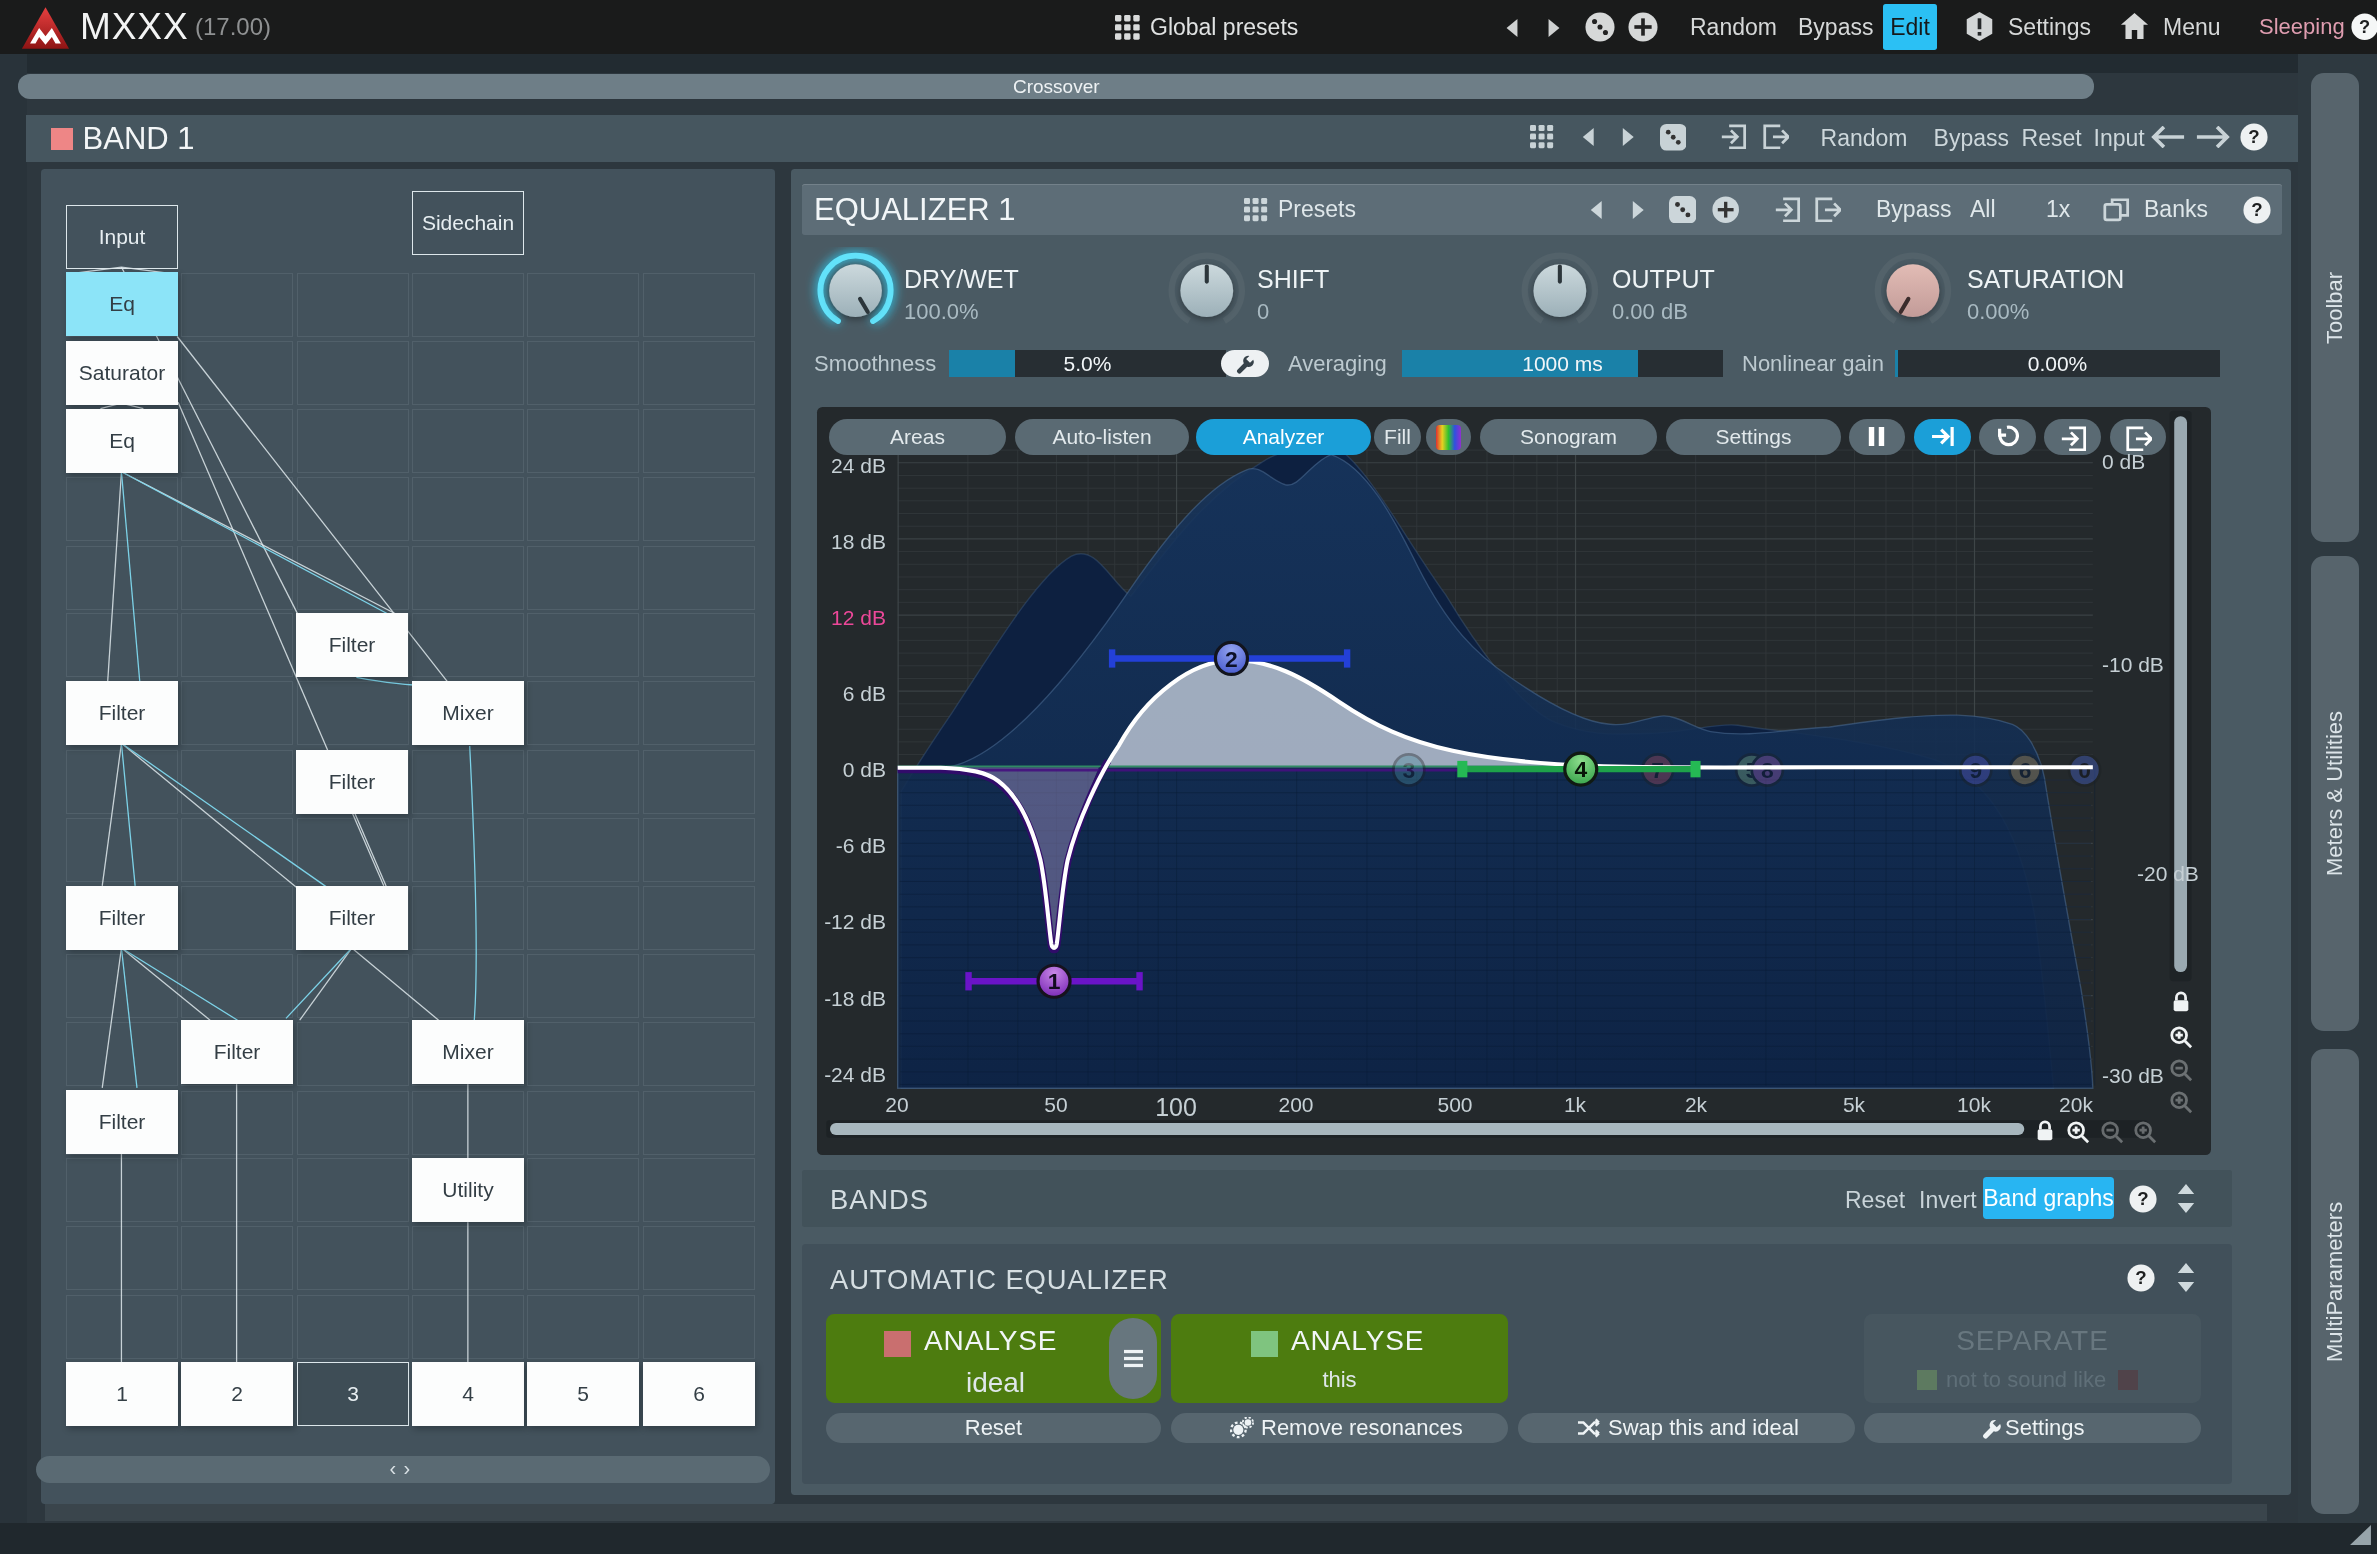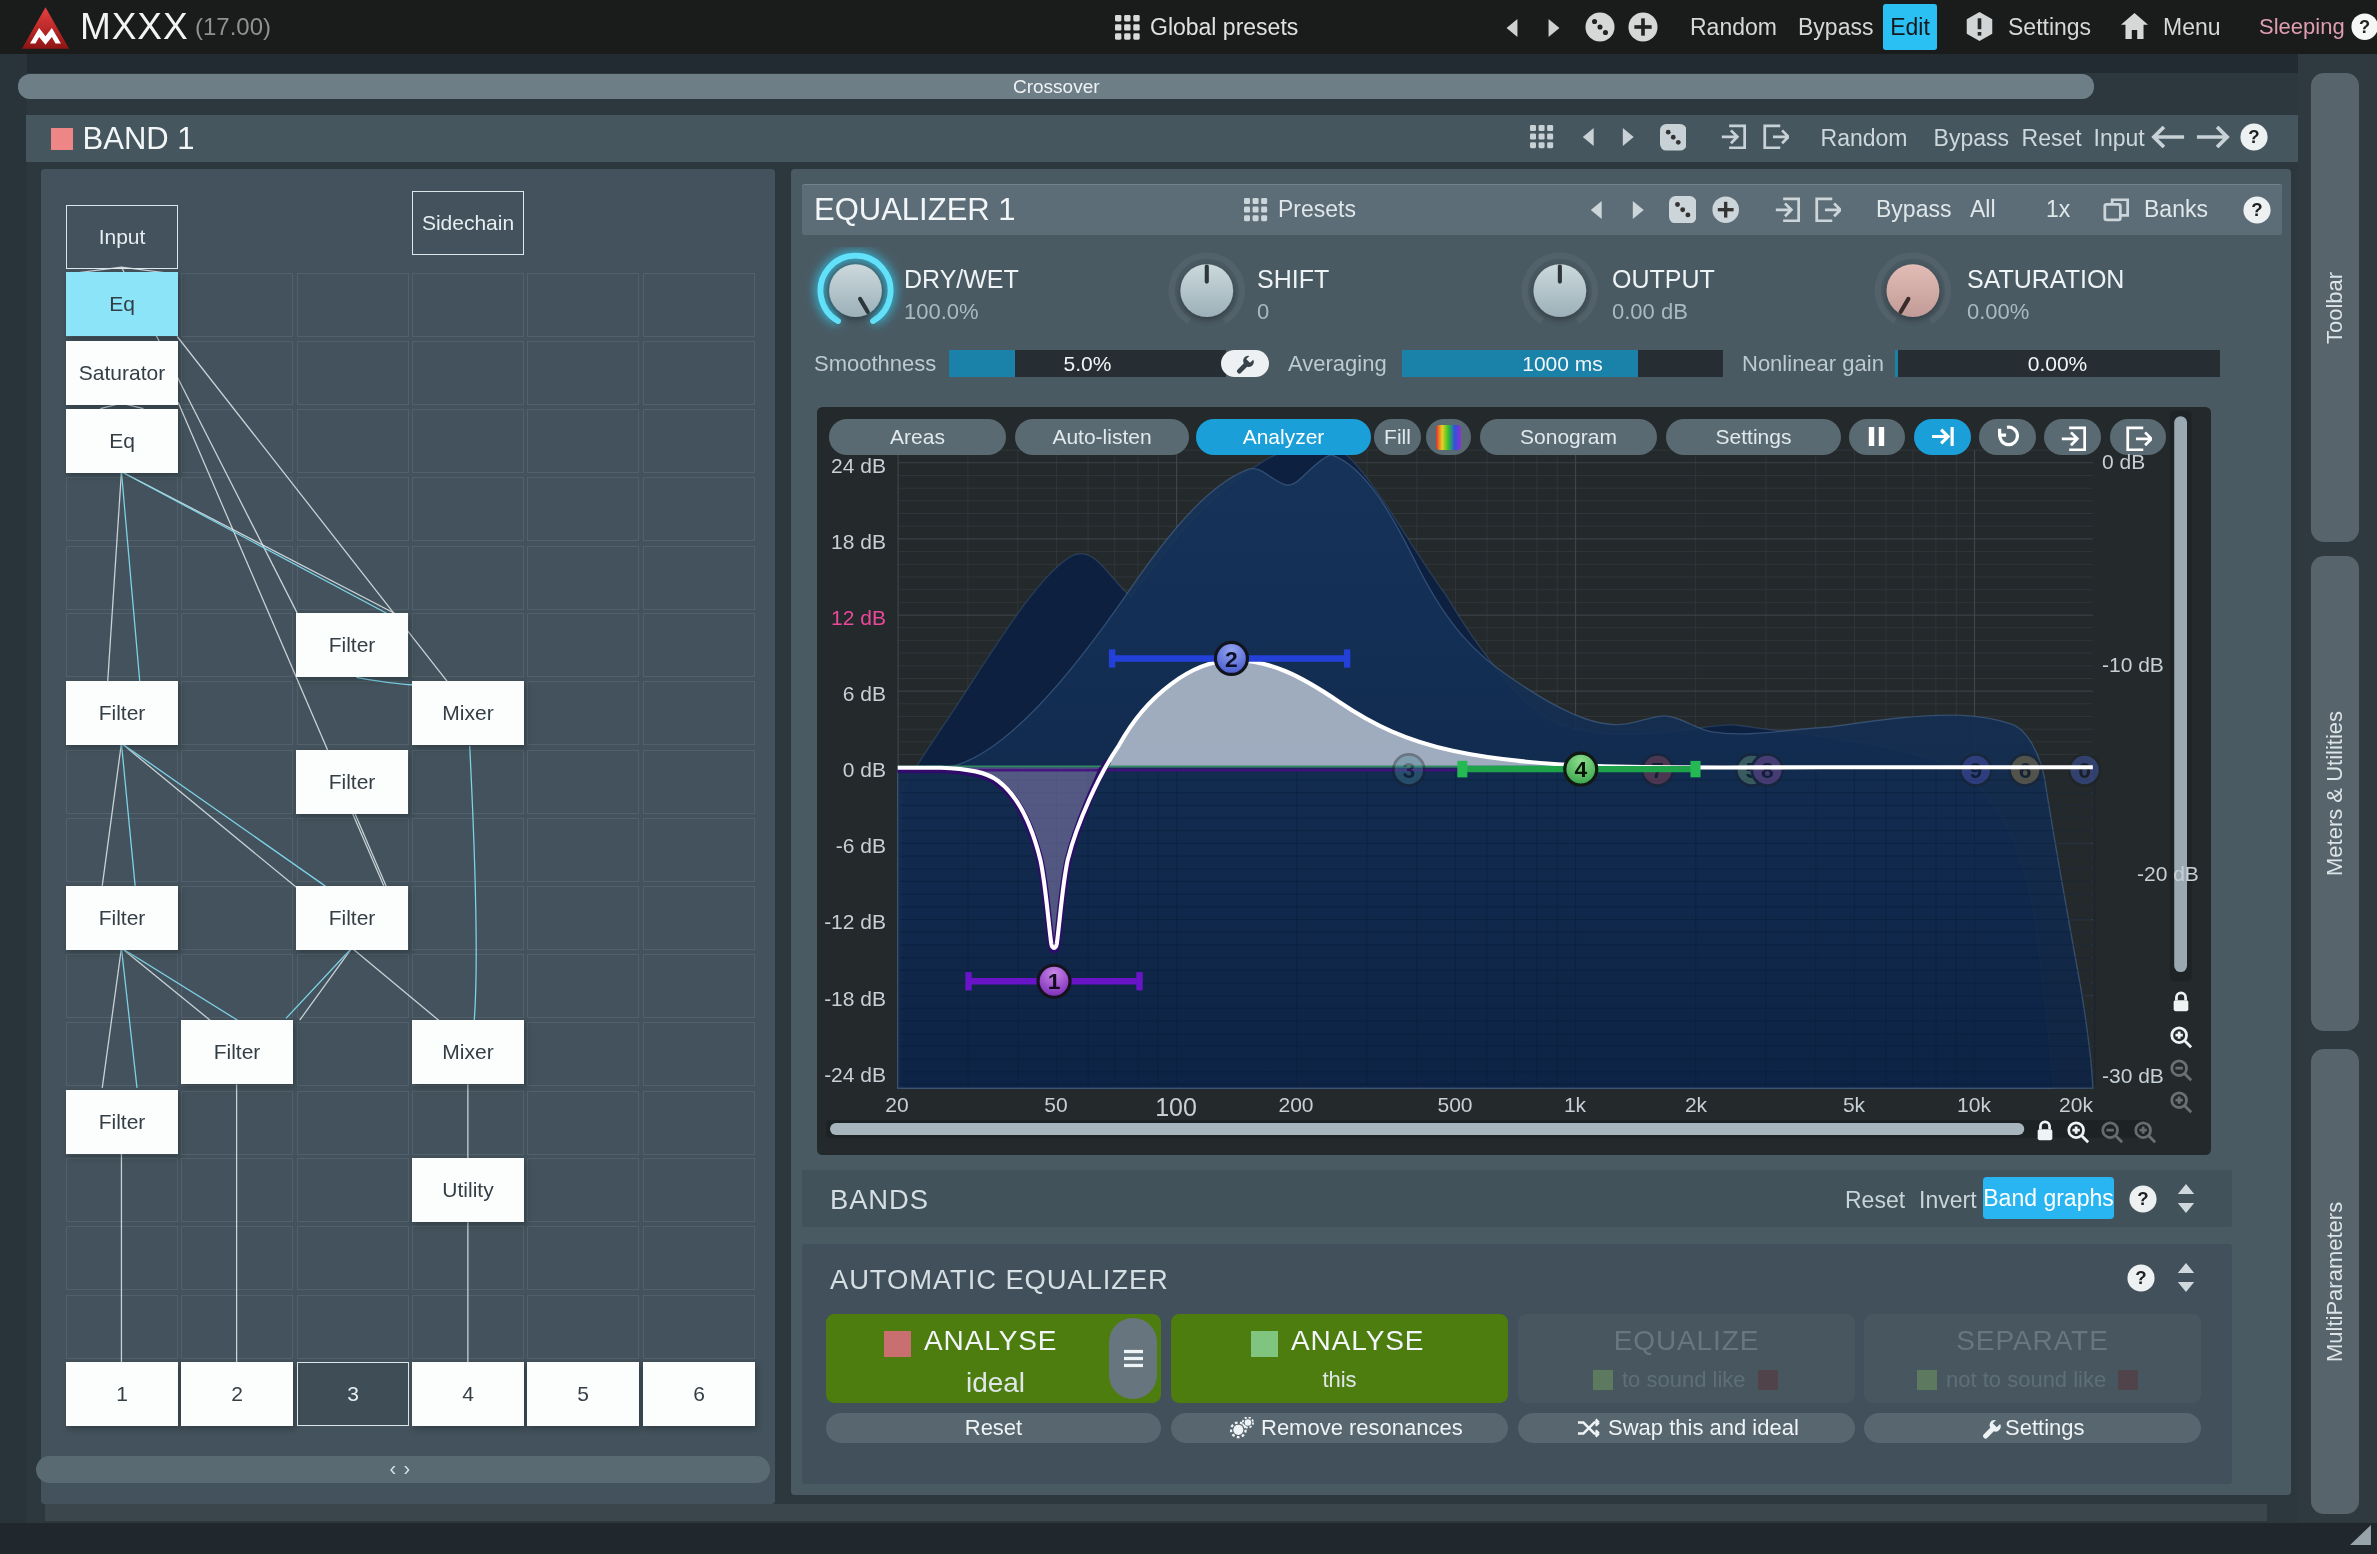--- a/index.html
+++ b/index.html
@@ -687,26 +687,20 @@
               <rect x="0" y="16.4" width="21" height="3.6"></rect>
             </g>
           </svg>
 </div>
 </div>
 <div class="bigbtn" style="left:369px;width:337px;">
 <div class="abs" style="left:80px;top:16.5px;width:26.5px;height:26.5px;background:#7fc47f;"></div>
 <span class="abs" style="left:120px;top:11px;font-size:28px;color:#f2f6f8;letter-spacing:0.9px;">ANALYSE</span>
 <span class="abs" style="left:0px;top:53px;width:337px;text-align:center;font-size:22px;color:#dfe7ea;">this</span>
 </div>
-<div class="bigbtn" style="left:716px;width:337px;background:#47565f;">
-<span class="abs" style="left:0px;top:11px;width:337px;text-align:center;font-size:28px;color:#68777f;letter-spacing:0.9px;">EQUALIZE</span>
-<div class="abs" style="left:75px;top:56px;width:20px;height:20px;background:#5d7a60;"></div>
-<span class="abs" style="left:104px;top:53px;font-size:22px;color:#5f6f78;">to sound like</span>
-<div class="abs" style="left:240px;top:56px;width:20px;height:20px;background:#50434a;"></div>
-</div>
 <div class="bigbtn" style="left:1062px;width:337px;background:#47565f;">
 <span class="abs" style="left:0px;top:11px;width:337px;text-align:center;font-size:28px;color:#68777f;letter-spacing:0.9px;">SEPARATE</span>
 <div class="abs" style="left:53px;top:56px;width:20px;height:20px;background:#5d7a60;"></div>
 <span class="abs" style="left:82px;top:53px;font-size:22px;color:#5f6f78;">not to sound like</span>
 <div class="abs" style="left:254px;top:56px;width:20px;height:20px;background:#50434a;"></div>
 </div>
 
 <div class="smallbtn" style="left:24px;width:335px;">Reset</div>
 <div class="smallbtn" style="left:369px;width:337px;">
         <svg style="position:absolute;left:59px;top:3.7px;" width="24" height="22" viewBox="0 0 26 24">

